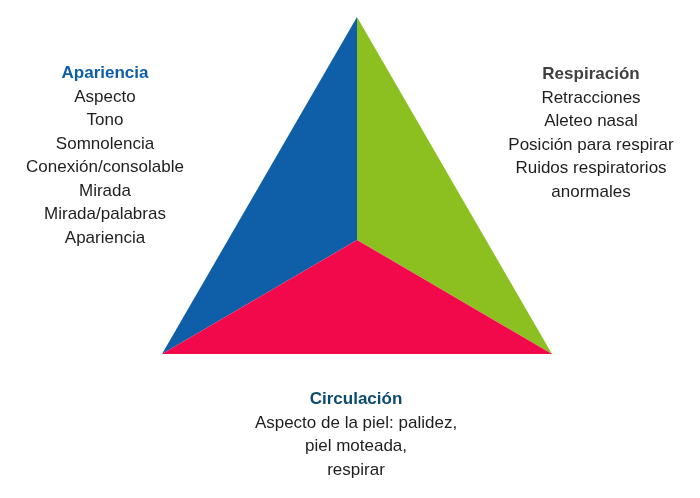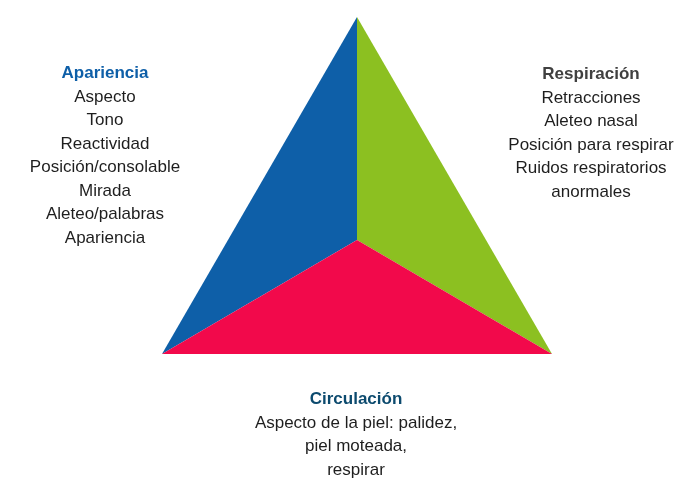--- a/index.html
+++ b/index.html
@@ -59,24 +59,24 @@
   <svg class="triangle-svg" width="700" height="498" viewBox="0 0 700 498" aria-hidden="true">
     <polygon points="357,17 357,240 162,354" fill="#0e5fa8"></polygon>
     <polygon points="357,17 552,354 357,240" fill="#8cc021"></polygon>
     <polygon points="357,240 162,354 552,354" fill="#f2094b"></polygon>
   </svg>
 
   <div class="text-block block-appearance">
     <div class="heading" style="color: rgb(14, 95, 168);">Apariencia</div>
     <div>Aspecto</div>
     <div>Tono</div>
-    <div>Reactividad</div>
-    <div>Posición/consolable</div>
+    <div>Somnolencia</div>
+    <div>Conexión/consolable</div>
     <div>Mirada</div>
-    <div>Aleteo/palabras</div>
+    <div>Mirada/palabras</div>
     <div>Apariencia</div>
   </div>
 
   <div class="text-block block-breathing">
     <div class="heading" style="color: #404040;">Respiración</div>
     <div>Retracciones</div>
     <div>Aleteo nasal</div>
     <div>Posición para respirar</div>
     <div>Ruidos respiratorios anormales</div>
   </div>

